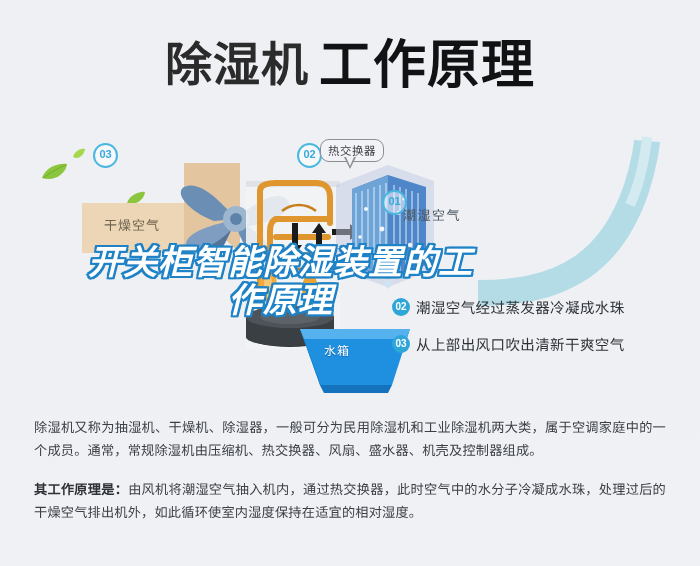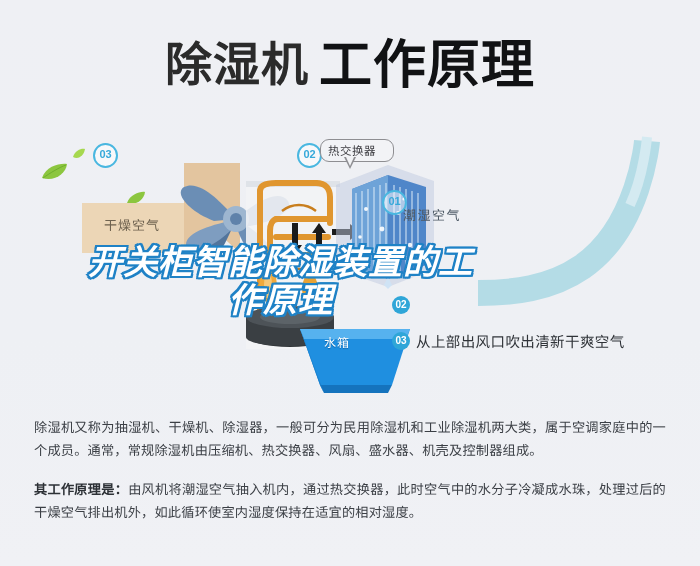--- a/index.html
+++ b/index.html
@@ -98,21 +98,21 @@
     letter-spacing: 0px;
   }
   #badge-03-dry { left: 93px; top: 18px; }
   #badge-02-hx  { left: 297px; top: 18px; }
   #badge-01-hum { left: 382px; top: 40px; margin-top: 25px; }
 
   
   .callout {
     position: absolute;
     left: 320px; top: 14px;
-    padding: 2px 17px 3px 7px;
+    padding: 2px 7px 3px 7px;
     border: 1.6px solid #8e8e92;
     border-radius: 9px;
     background: #f2f3f6;
     font-size: 11.5px;
     color: #3d3d42;
     letter-spacing: 0.5px;
     white-space: nowrap;
   }
   .callout-tail {
     position: absolute;
@@ -138,21 +138,21 @@
     left: 386px; top: 80px;
     font-size: 13px;
     color: #4e5a66;
     letter-spacing: 1.5px;
     padding-left: 17px;
   }
 
   
   .tank-label {
     position: absolute;
-    left: 324px; top: 208px;
+    left: 324px; top: 216px;
     font-size: 12px;
     color: #ffffff;
     letter-spacing: 1px;
     text-shadow: 0 1px 1px rgba(0,60,120,0.5);
     text-align: right;
   }
 
   
   .overlay-title {
     position: absolute;
@@ -369,20 +369,21 @@
   </div>
 
   <div class="overlay-title">
     <span class="line">开关柜智能除湿装置的工</span>
     <span class="line line2">作原理</span>
   </div>
 
   <div class="captions">
     <div class="cap-row" id="cap-row-02">
       <div class="cap-badge">02</div>
+      <div class="cap-text">潮湿空气经过蒸发器冷凝成水珠</div>
     </div>
     <div class="cap-row">
       <div class="cap-badge">03</div>
       <div class="cap-text">从上部出风口吹出清新干爽空气</div>
     </div>
   </div>
 
   <div class="body-copy">
     <p class="para">除湿机又称为抽湿机、干燥机、除湿器，一般可分为民用除湿机和工业除湿机两大类，属于空调家庭中的一个成员。通常，常规除湿机由压缩机、热交换器、风扇、盛水器、机壳及控制器组成。</p>
     <p class="para"><b>其工作原理是：</b><span>由风机将潮湿空气抽入机内，通过热交换器，此时空气中的水分子冷凝成水珠，处理过后的干燥空气排出机外，如此循环使室内湿度保持在适宜的相对湿度。</span></p>

